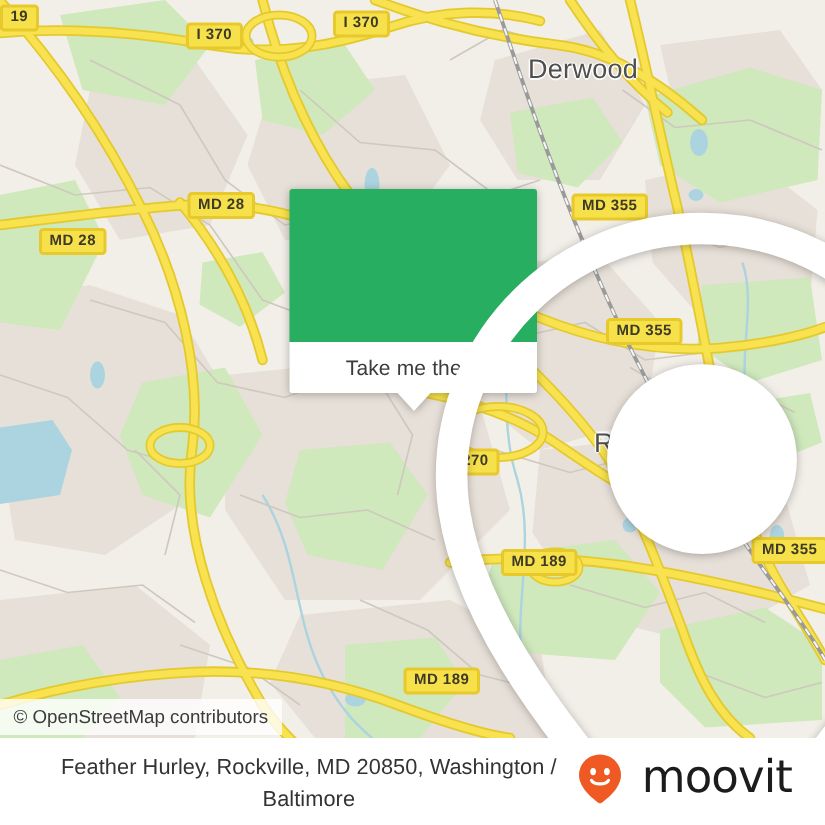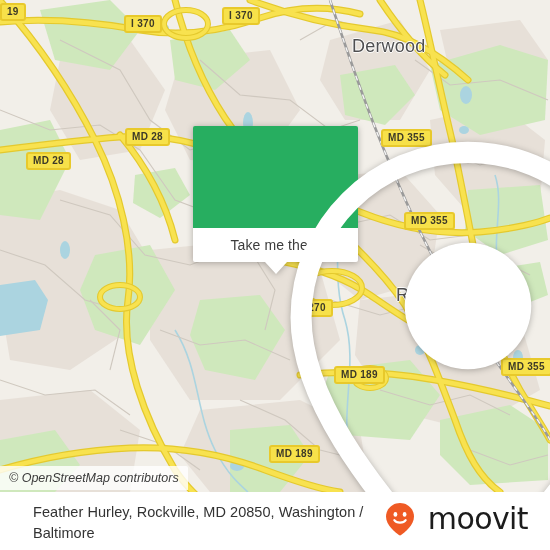--- a/index.html
+++ b/index.html
@@ -67,28 +67,27 @@
     border-top:12px solid #ffffff;
   }
 
   
   .attrib{
     position:absolute;left:0;top:466px;
     background:rgba(255,255,255,.80);
     color:#3b3b3b;font-size:12.5px;line-height:24px;
     padding:0 9px 0 9px;white-space:nowrap;
     border-radius:0 2px 0 0;
-    font-style:italic;
   }
 
   
   .footer{
     position:absolute;left:0;top:492px;width:550px;height:58px;
     background:rgba(255,255,255,.955);
-    display:flex;align-items:flex-start;
+    display:flex;align-items:flex-start;text-align:center;
   }
   .footer-text{
     flex:1 1 auto;
     padding:10px 6px 0 33px;
     color:#333333;font-size:14.5px;line-height:21px;
     letter-spacing:.05px;
   }
   .footer-logo{
     flex:0 0 auto;display:flex;align-items:center;
     padding:10px 22px 0 0;gap:13px;

